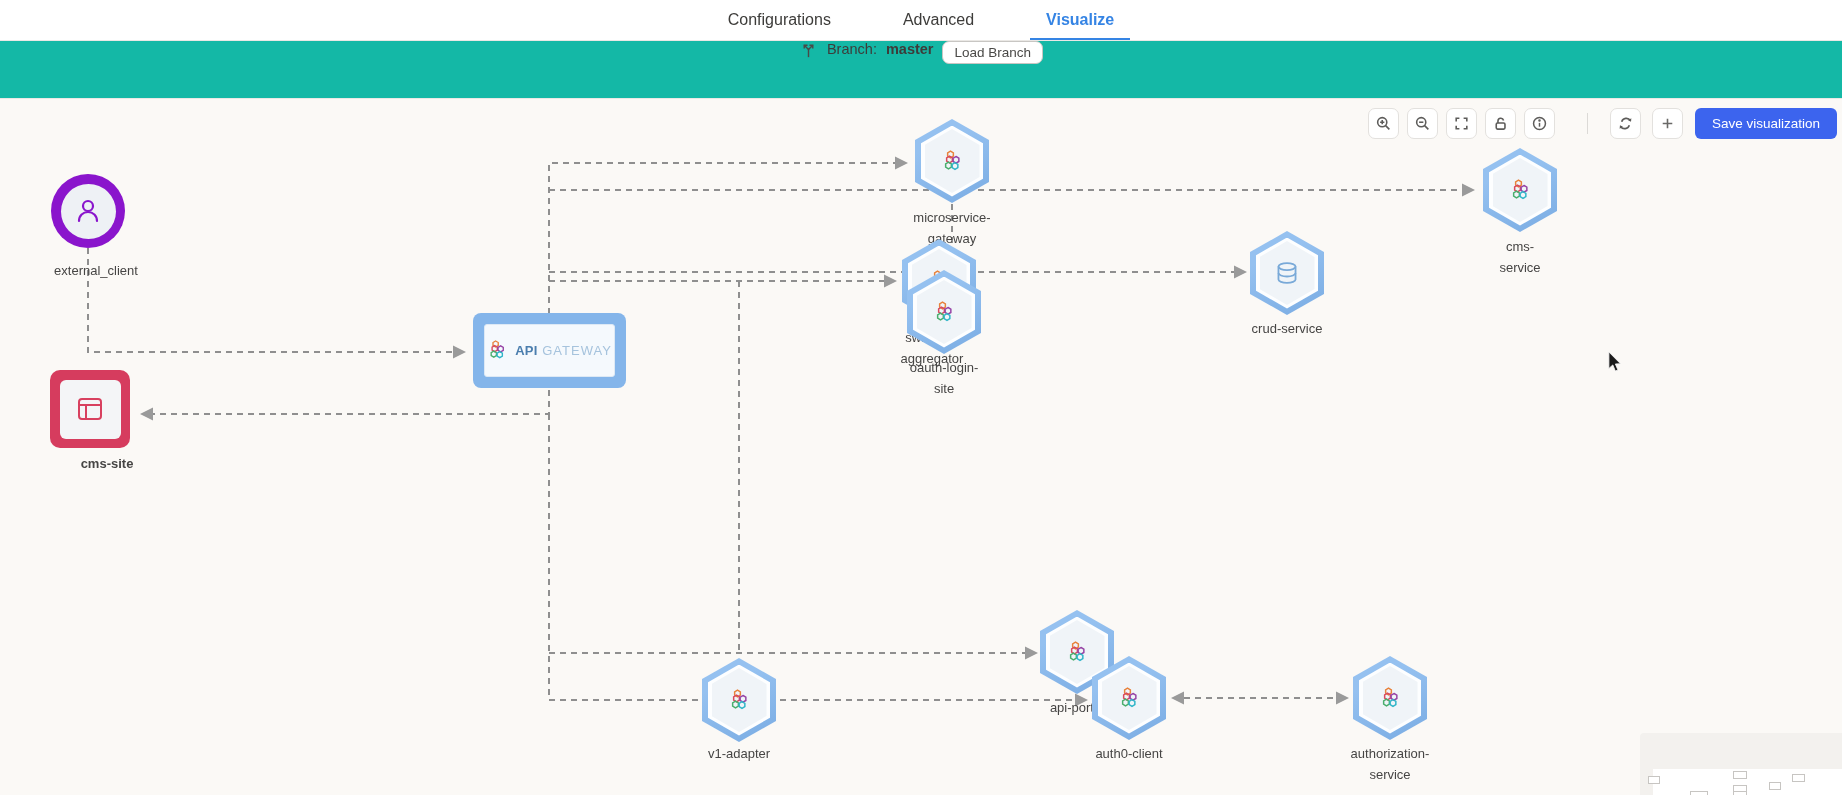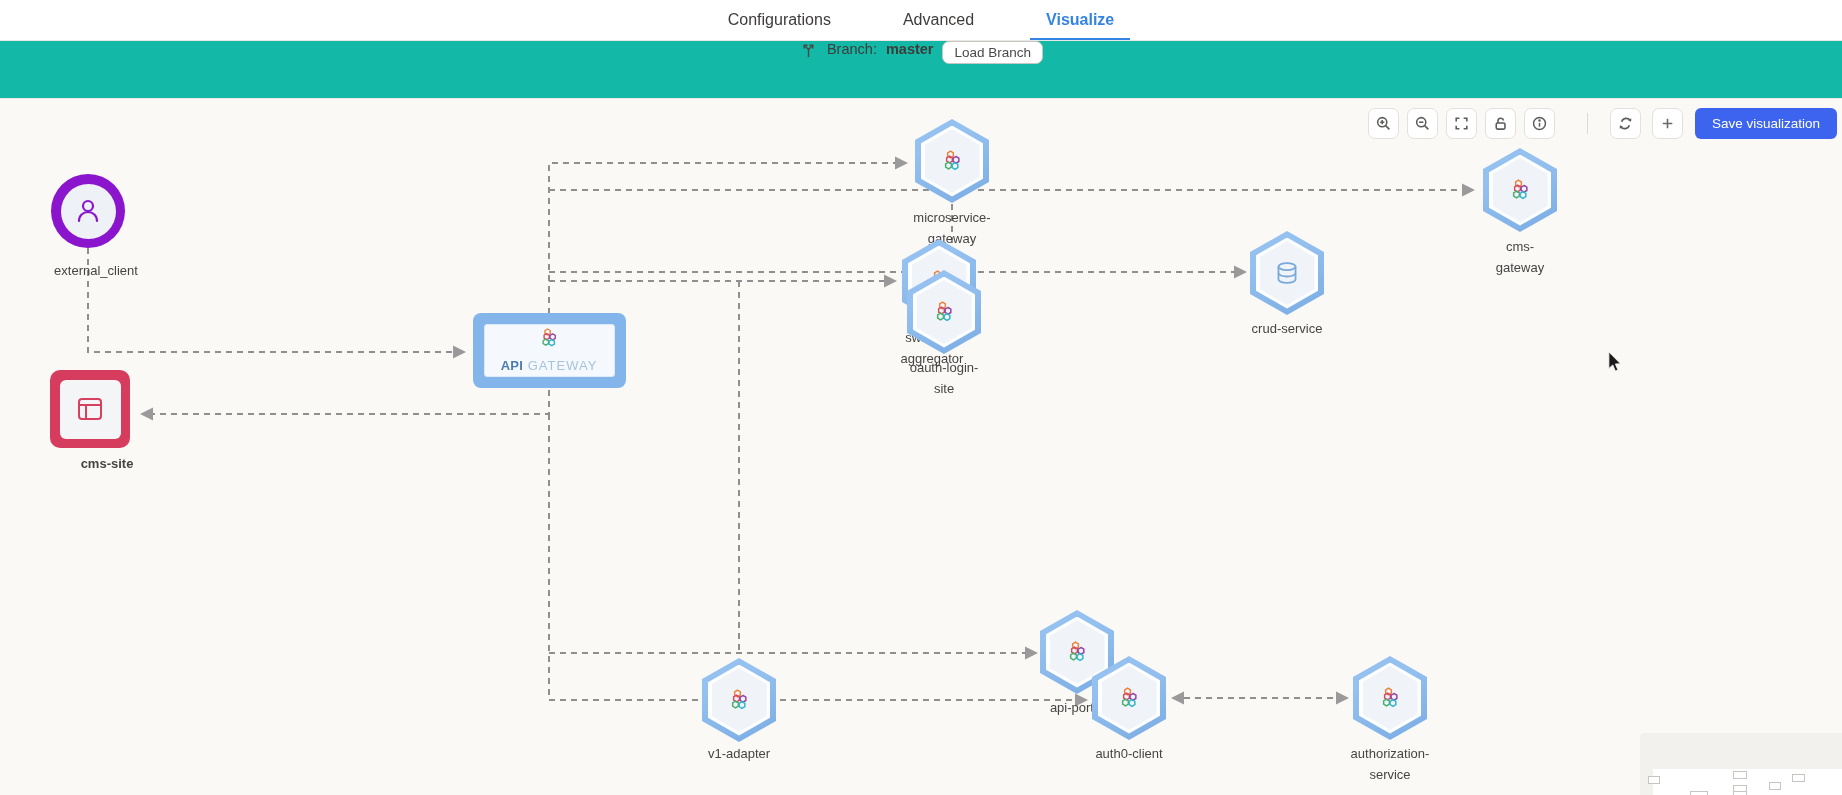--- a/index.html
+++ b/index.html
@@ -43,21 +43,21 @@
        display:flex;align-items:center;justify-content:center;}
   .circle-in{width:55px;height:55px;border-radius:50%;background:#eef1f5;
        display:flex;align-items:center;justify-content:center;}
   .square-node{width:80px;height:78px;border-radius:10px;background:#d63c5e;
        display:flex;align-items:center;justify-content:center;}
   .square-in{width:61px;height:59px;border-radius:6px;background:#f4f5f7;
        display:flex;align-items:center;justify-content:center;}
   .gateway-node{width:153px;height:75px;border-radius:8px;background:#84b5ea;
        display:flex;align-items:center;justify-content:center;}
   .gateway-in{width:129px;height:51px;background:#f5f9fd;border:1px solid #dde9f5;border-radius:3px;
-       display:flex;align-items:center;justify-content:center;gap:7px;flex-direction:column;}
+       display:flex;align-items:center;justify-content:center;gap:7px;}
   .gw-bold{font-weight:bold;color:#4b7eae;font-size:13px;letter-spacing:.3px;}
   .gw-light{color:#a6c3dd;font-size:13px;letter-spacing:1px;}
   .node-label{position:absolute;width:170px;text-align:center;font-size:13px;line-height:21px;
        color:#464544;white-space:pre-line;}
   
   .minimap{position:absolute;left:1640px;top:733px;width:202px;height:62px;background:#f3f1ee;
        border-radius:4px 0 0 0;z-index:5;}
   .minimap-view{position:absolute;left:13px;top:36px;width:189px;height:26px;background:#fff;}
   .mini-rect{position:absolute;border:1px solid #c7c5c2;background:#fff;}
   .cursor{position:absolute;z-index:9;}
@@ -256,21 +256,21 @@
             <path d="M10.5 2.2 L13.35 3.85 L13.35 7.15 L10.5 8.8 L7.65 7.15 L7.65 3.85 Z" stroke="#e8823c" fill="none" stroke-width="1.5"></path>
             <path d="M9.5 7.2 L12.35 8.85 L12.35 12.15 L9.5 13.8 L6.65 12.15 L6.65 8.85 Z" stroke="#d84a5f" fill="none" stroke-width="1.5"></path>
             <path d="M16 7.500000000000001 L18.85 9.15 L18.85 12.450000000000001 L16 14.100000000000001 L13.15 12.450000000000001 L13.15 9.15 Z" stroke="#9643a5" fill="none" stroke-width="1.5"></path>
             <path d="M8.5 13.2 L11.35 14.85 L11.35 18.15 L8.5 19.8 L5.65 18.15 L5.65 14.85 Z" stroke="#4aae6d" fill="none" stroke-width="1.5"></path>
             <path d="M15 13.7 L17.85 15.35 L17.85 18.65 L15 20.3 L12.15 18.65 L12.15 15.35 Z" stroke="#2fb5c8" fill="none" stroke-width="1.5"></path>
           </svg>
         </div>
       </div>
     </div>
     <div class="node-label" style="left: 1435px; top: 236px;">cms-
-gateway</div>
+service</div>
     <div class="node hex" style="left: 1040px; top: 610px;">
       <div class="hex-rim">
         <div class="hex-in">
           <svg width="24" height="24" viewBox="0 0 24 24">
             <path d="M10.5 2.2 L13.35 3.85 L13.35 7.15 L10.5 8.8 L7.65 7.15 L7.65 3.85 Z" stroke="#e8823c" fill="none" stroke-width="1.5"></path>
             <path d="M9.5 7.2 L12.35 8.85 L12.35 12.15 L9.5 13.8 L6.65 12.15 L6.65 8.85 Z" stroke="#d84a5f" fill="none" stroke-width="1.5"></path>
             <path d="M16 7.500000000000001 L18.85 9.15 L18.85 12.450000000000001 L16 14.100000000000001 L13.15 12.450000000000001 L13.15 9.15 Z" stroke="#9643a5" fill="none" stroke-width="1.5"></path>
             <path d="M8.5 13.2 L11.35 14.85 L11.35 18.15 L8.5 19.8 L5.65 18.15 L5.65 14.85 Z" stroke="#4aae6d" fill="none" stroke-width="1.5"></path>
             <path d="M15 13.7 L17.85 15.35 L17.85 18.65 L15 20.3 L12.15 18.65 L12.15 15.35 Z" stroke="#2fb5c8" fill="none" stroke-width="1.5"></path>
           </svg>

